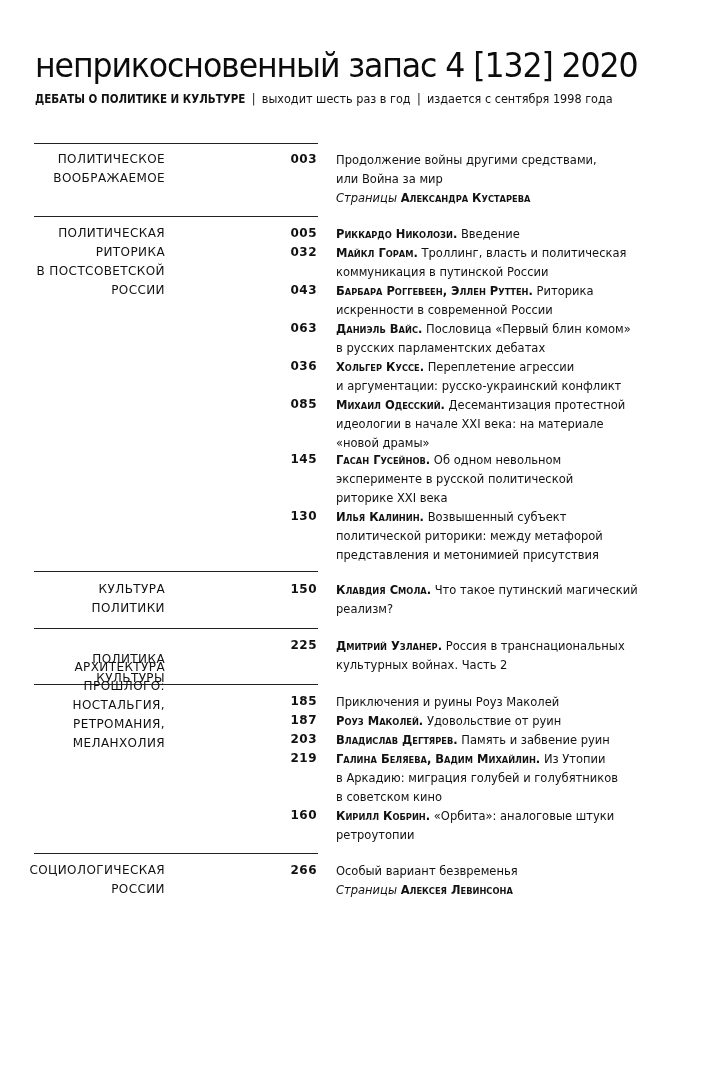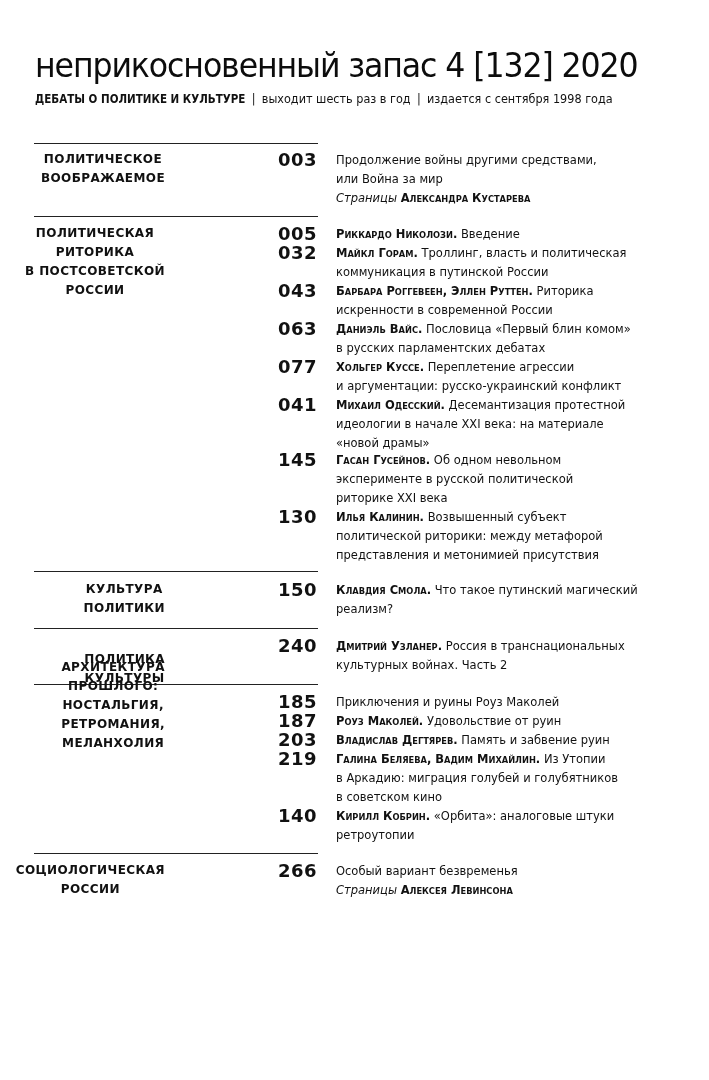--- a/index.html
+++ b/index.html
@@ -21,28 +21,28 @@
     }
     .subtitle .bold { font-weight: bold; font-size: 11.5px; }
     .subtitle .sep { margin: 0 3px; }
 
     .toc { position: absolute; left: 0; top: 0; width: 709px; }
     .rule {
       position: absolute; left: 34px; width: 284px; height: 0;
       border-top: 1.6px solid #222;
     }
     .section-title {
-      position: absolute; right: 544px; text-align: center;
-      font-weight: bold; font-size: 12px; line-height: 19px;
+      position: absolute; right: 544px; text-align: right;
+      font-weight: normal; font-size: 12px; line-height: 19px;
       letter-spacing: 0.4px; white-space: nowrap;
     }
     .entry { position: absolute; left: 0; width: 709px; }
     .entry .page {
       position: absolute; right: 392px; top: 0;
-      font-weight: bold; font-size: 18px; line-height: 19px; letter-spacing: 0.5px;
+      font-weight: bold; font-size: 12px; line-height: 19px; letter-spacing: 0.5px;
     }
     .entry .text {
       position: absolute; left: 336px; width: 340px; top: 0;
       font-size: 12.5px; line-height: 19px; white-space: pre-line;
       transform: scaleX(0.92); transform-origin: left top; width: 370px;
     }
     .entry .author {
       font-weight: bold; font-variant: small-caps; font-size: 12.5px;
     }
     .entry .ital { font-style: italic; }
@@ -91,26 +91,26 @@
     <span class="page">043</span>
     <div class="text"><span class="author">Барбара Роггевеен, Эллен Руттен.</span><span> Риторика
 искренности в современной России</span></div>
   </div>
   <div class="entry" style="top:319px">
     <span class="page">063</span>
     <div class="text"><span class="author">Даниэль Вайс.</span><span> Пословица «Первый блин комом»
 в русских парламентских дебатах</span></div>
   </div>
   <div class="entry" style="top:357px">
-    <span class="page">077</span>
+    <span class="page">036</span>
     <div class="text"><span class="author">Хольгер Куссе.</span><span> Переплетение агрессии
 и аргументации: русско-украинский конфликт</span></div>
   </div>
   <div class="entry" style="top:395px">
-    <span class="page">041</span>
+    <span class="page">085</span>
     <div class="text"><span class="author">Михаил Одесский.</span><span> Десемантизация протестной
 идеологии в начале XXI века: на материале
 «новой драмы»</span></div>
   </div>
   <div class="entry" style="top:450px">
     <span class="page">145</span>
     <div class="text"><span class="author">Гасан Гусейнов.</span><span> Об одном невольном
 эксперименте в русской политической
 риторике XXI века</span></div>
   </div>
@@ -127,21 +127,21 @@
   <div class="entry" style="top:580px">
     <span class="page">150</span>
     <div class="text"><span class="author">Клавдия Смола.</span><span> Что такое путинский магический
 реализм?</span></div>
   </div>
 
   <div class="rule" style="top:628px"></div>
   <div class="section-title" style="top:650px;white-space:pre-line">ПОЛИТИКА
 КУЛЬТУРЫ</div>
   <div class="entry" style="top:636px">
-    <span class="page">240</span>
+    <span class="page">225</span>
     <div class="text"><span class="author">Дмитрий Узланер.</span><span> Россия в транснациональных
 культурных войнах. Часть 2</span></div>
   </div>
 
   <div class="rule" style="top:684px"></div>
   <div class="section-title" style="top:658px;white-space:pre-line">АРХИТЕКТУРА
 ПРОШЛОГО:
 НОСТАЛЬГИЯ,
 РЕТРОМАНИЯ,
 МЕЛАНХОЛИЯ</div>
@@ -157,21 +157,21 @@
     <span class="page">203</span>
     <div class="text"><span class="author">Владислав Дегтярев.</span><span> Память и забвение руин</span></div>
   </div>
   <div class="entry" style="top:749px">
     <span class="page">219</span>
     <div class="text"><span class="author">Галина Беляева, Вадим Михайлин.</span><span> Из Утопии
 в Аркадию: миграция голубей и голубятников
 в советском кино</span></div>
   </div>
   <div class="entry" style="top:806px">
-    <span class="page">140</span>
+    <span class="page">160</span>
     <div class="text"><span class="author">Кирилл Кобрин.</span><span> «Орбита»: аналоговые штуки
 ретроутопии</span></div>
   </div>
 
   <div class="rule" style="top:853px"></div>
   <div class="section-title" style="top:861px;white-space:pre-line">СОЦИОЛОГИЧЕСКАЯ
 РОССИИ</div>
   <div class="entry" style="top:861px">
     <span class="page">266</span>
     <div class="text"><span>Особый вариант безвременья</span>

